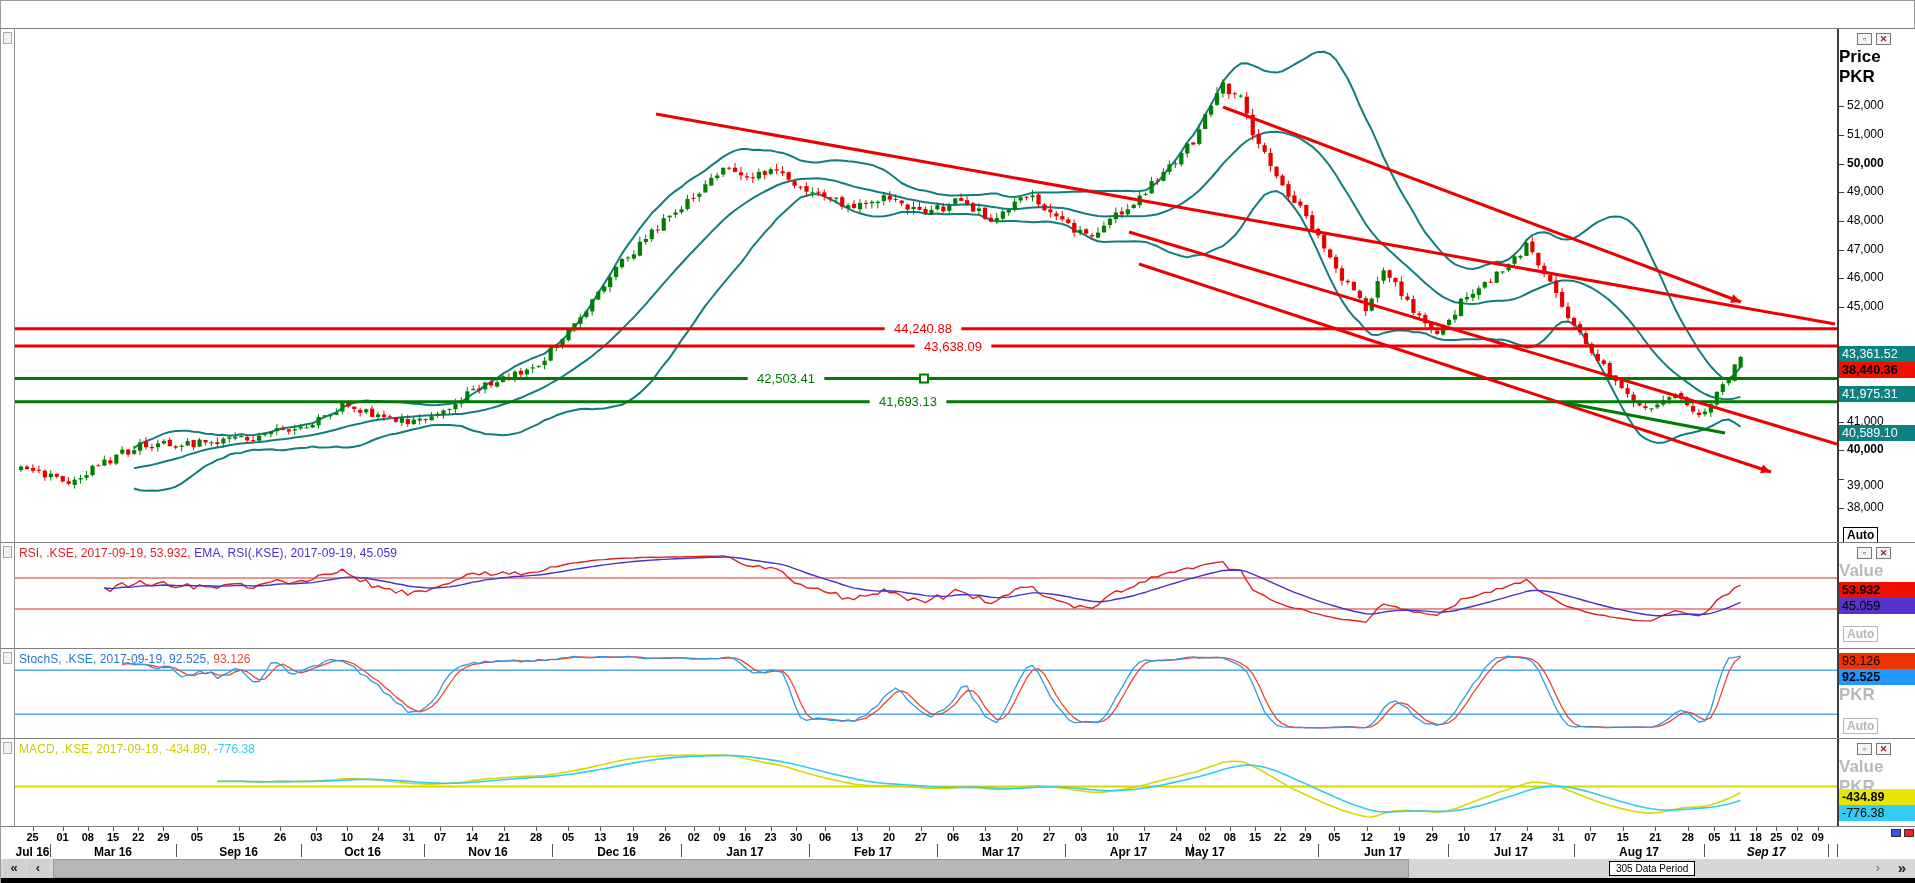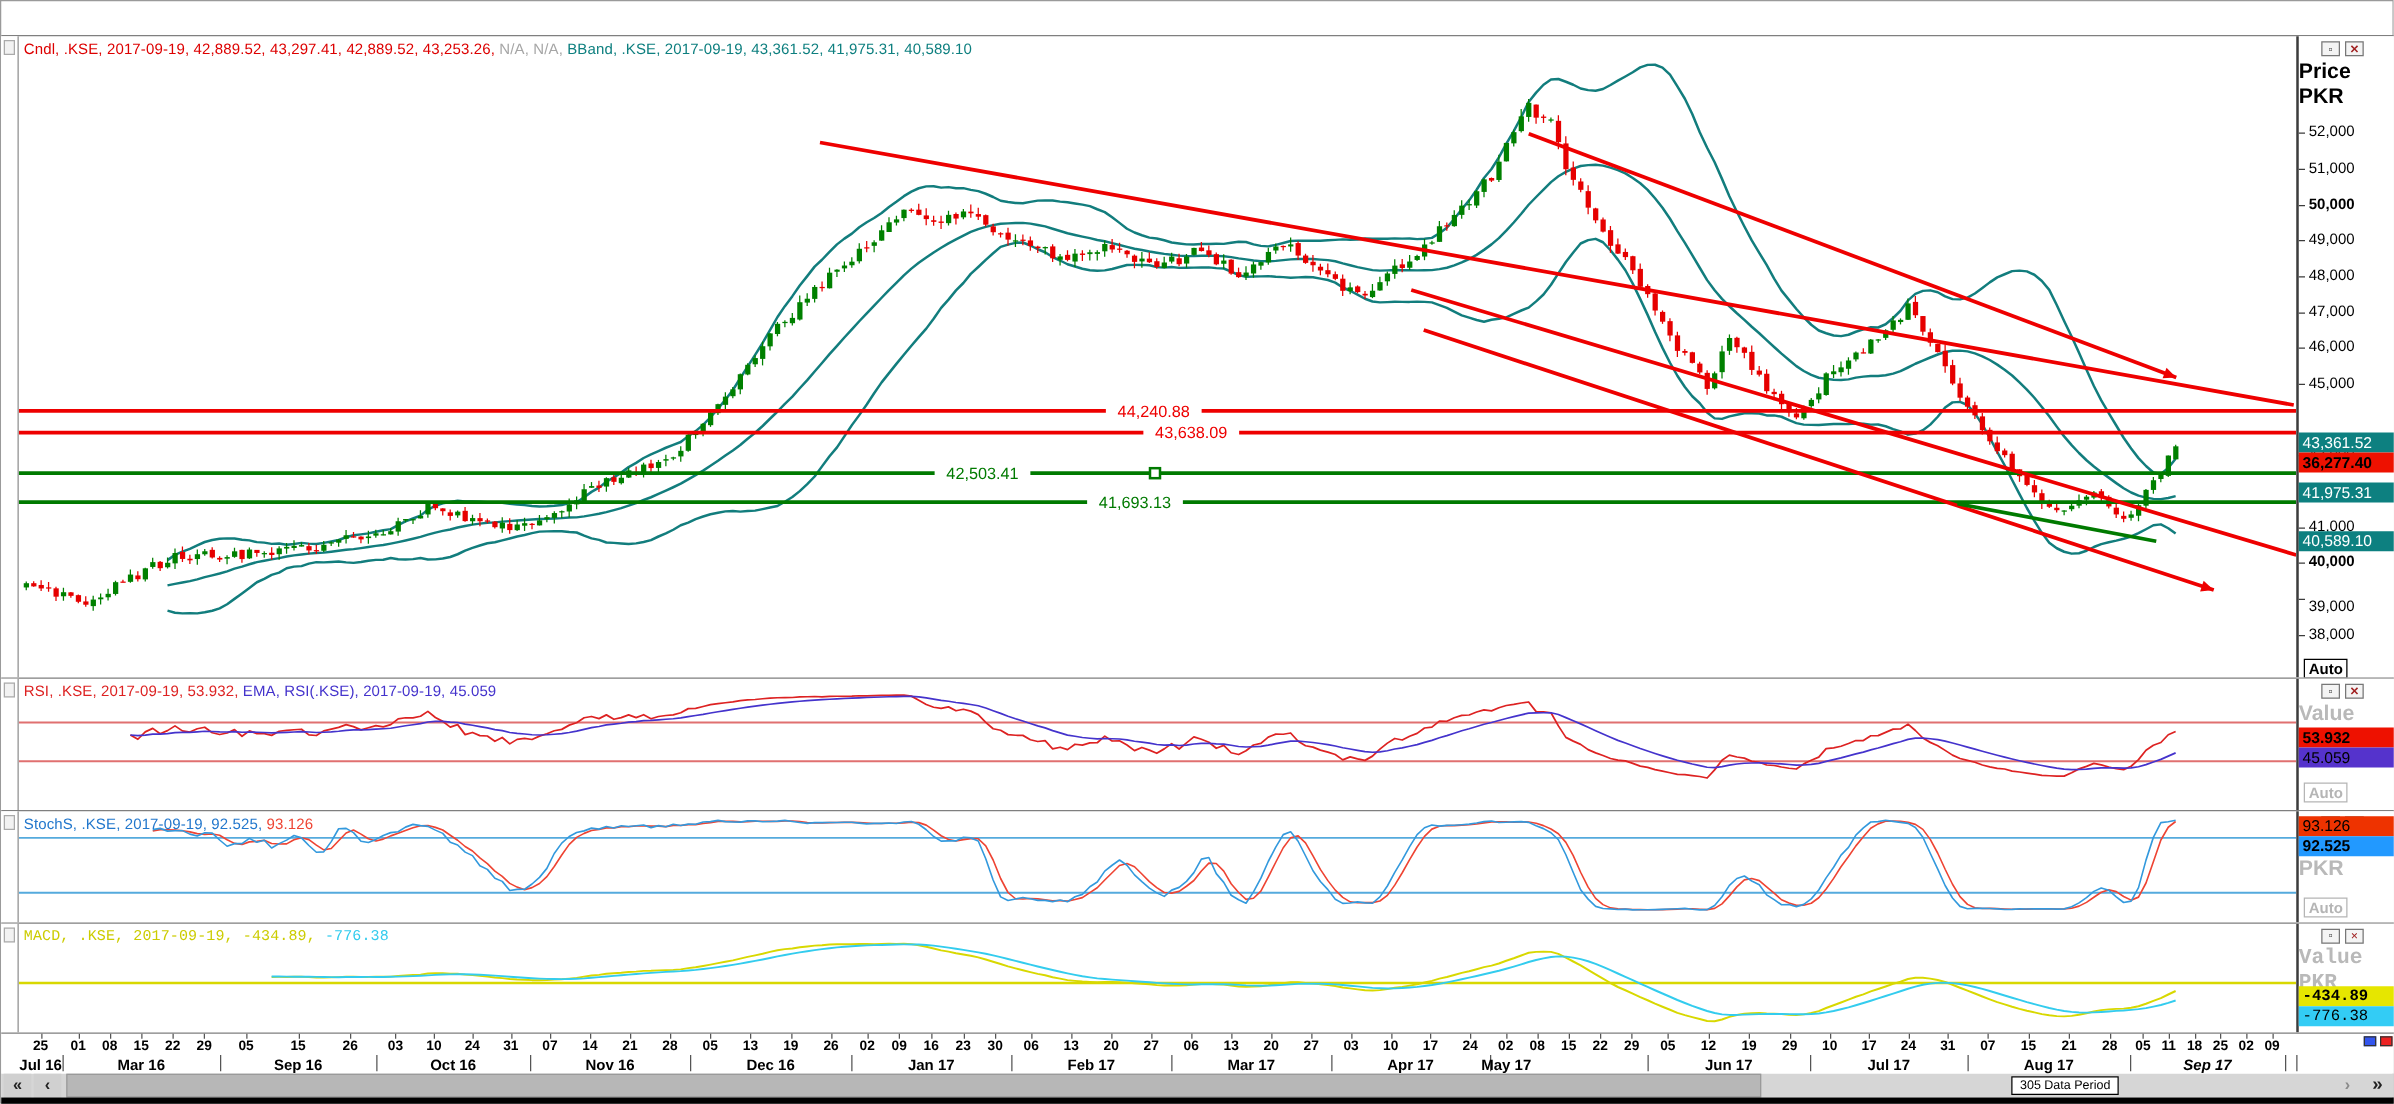--- a/index.html
+++ b/index.html
@@ -655,21 +655,20 @@
         <rect x="854.7" y="364.76672122905035" width="76.60000000000001" height="16" fill="#ffffff"></rect>
         <text x="893" y="377.26672122905035" text-anchor="middle" font-size="13px" font-family="Liberation Sans, sans-serif" fill="#007a00">41,693.13</text>
         <line x1="641" y1="85" x2="1820" y2="295" stroke="#ee0000" stroke-width="3"></line>
         <line x1="1208" y1="78" x2="1726" y2="273" stroke="#ee0000" stroke-width="3"></line>
         <polygon points="1726,273 1718.2265708339553,265.265415395738 1715.0557705582066,273.6883617692651" fill="#ee0000"></polygon>
         <line x1="1114" y1="203" x2="1822" y2="415" stroke="#ee0000" stroke-width="3"></line>
         <line x1="1124" y1="235" x2="1756" y2="443" stroke="#ee0000" stroke-width="3"></line>
         <polygon points="1756,443 1747.9079943676509,435.59936186224246 1745.0944292592264,444.1482712301476" fill="#ee0000"></polygon>
         <line x1="1551" y1="374" x2="1710" y2="404" stroke="#007a00" stroke-width="3"></line>
       </svg>
-      <div class="legend"><span style="color: rgb(221, 0, 0);">Cndl, .KSE, 2017-09-19, 42,889.52, 43,297.41, 42,889.52, 43,253.26, </span><span style="color: rgb(166, 166, 166);">N/A, N/A,  </span><span style="color: rgb(13, 127, 127);">BBand, .KSE, 2017-09-19, 43,361.52, 41,975.31, 40,589.10</span></div>
       <div class="gutter-right" style="position: absolute; left: 1836px; top: 0px; width: 79px; height: 100%; border-left: 2px solid rgb(60, 60, 60); background: rgb(255, 255, 255);">
         <div style="position: absolute; left: 18px; top: 4px; display: flex; gap: 4px;">
           <div class="wicon">▫</div>
           <div class="wicon close">✕</div>
         </div>
         <div class="axis-head" style="top: 18px;">Price</div>
         <div class="axis-head" style="top: 38px;">PKR</div>
         <div class="tickdash" style="top: 77.3799px;"></div>
         <div class="ticklab" style="top: 69.3799px;">52,000</div>
         <div class="tickdash" style="top: 106.039px;"></div>
@@ -690,21 +689,21 @@
         <div class="ticklab" style="top: 327.313px;">43,000</div>
         <div class="tickdash" style="top: 392.631px;"></div>
         <div class="ticklab" style="top: 384.631px;">41,000</div>
         <div class="tickdash" style="top: 421.291px;"></div>
         <div class="ticklab" style="top: 413.291px; font-weight: bold;">40,000</div>
         <div class="tickdash" style="top: 449.95px;"></div>
         <div class="ticklab" style="top: 449px;">39,000</div>
         <div class="tickdash" style="top: 478.609px;"></div>
         <div class="ticklab" style="top: 470.609px;">38,000</div>
         <div class="vbox" style="top: 316.952px; background: rgb(13, 128, 128); color: rgb(255, 255, 255);">43,361.52</div>
-        <div class="vbox" style="top: 332.952px; background: rgb(238, 17, 0); color: rgb(0, 0, 0); font-weight: bold;">36,277.40</div>
+        <div class="vbox" style="top: 332.952px; background: rgb(238, 17, 0); color: rgb(0, 0, 0); font-weight: bold;">38,440.36</div>
         <div class="vbox" style="top: 356.68px; background: rgb(13, 128, 128); color: rgb(255, 255, 255);">41,975.31</div>
         <div class="vbox" style="top: 396.407px; background: rgb(13, 128, 128); color: rgb(255, 255, 255);">40,589.10</div>
         <div class="autobtn" style="top: 498px;">Auto</div>
       </div>
     </div>
   <div class="panel" id="panel-rsi" style="top:541px;height:106px;">
       <div class="gutter-left">
         <div class="grip"></div>
       </div>
       <svg width="1822" height="105" class="plot">
@@ -741,21 +740,21 @@
         <div style="position: absolute; left: 18px; top: 4px; display: flex; gap: 4px;">
           <div class="wicon">▫</div>
           <div class="wicon close">✕</div>
         </div>
         <div class="axis-head dim" style="top: 36px;">PKR</div>
         <div class="vbox" style="top: 3.63864px; background: rgb(238, 51, 0); color: rgb(0, 0, 0);">93.126</div>
         <div class="vbox" style="top: 19.6386px; background: rgb(34, 153, 255); color: rgb(0, 0, 0); font-weight: bold;">92.525</div>
         <div class="autobtn dim" style="top: 69px;">Auto</div>
       </div>
     </div>
-  <div class="panel" id="panel-macd" style="top:737px;height:88px;font-family:Liberation Mono, monospace;">
+  <div class="panel" id="panel-macd" style="top:737px;height:88px;">
       <div class="gutter-left">
         <div class="grip"></div>
       </div>
       <svg width="1822" height="87" class="plot">
         <line x1="0" y1="47.434926154321246" x2="1822" y2="47.434926154321246" stroke="#d8d800" stroke-width="2"></line>
         <path d="M202.3 42.6L208.3 42.5L214.3 42.5L220.2 42.4L226.2 42.4L232.1 42.7L238.1 43.0L244.0 43.0L250.0 42.9L255.9 42.7L261.9 42.4L267.8 42.3L273.8 42.5L279.7 42.5L285.7 42.3L291.6 42.4L297.6 42.3L303.5 41.7L309.4 41.3L315.4 41.0L321.4 40.7L327.3 39.8L333.3 39.5L339.2 39.5L345.2 39.9L351.1 40.0L357.1 40.7L363.0 41.1L368.9 41.7L374.9 42.3L380.9 43.0L386.8 43.5L392.8 44.2L398.7 44.6L404.7 44.8L410.6 45.1L416.6 45.1L422.5 45.0L428.4 44.7L434.4 44.4L440.4 43.9L446.3 43.3L452.3 42.3L458.2 41.4L464.2 40.9L470.1 40.0L476.1 39.6L482.0 39.2L487.9 38.6L493.9 38.3L499.9 37.7L505.8 37.6L511.8 37.3L517.7 37.1L523.6 36.9L529.6 36.5L535.6 35.5L541.5 34.8L547.5 33.8L553.4 32.7L559.4 31.5L565.3 30.4L571.3 29.3L577.2 27.9L583.1 26.5L589.1 25.3L595.1 24.0L601.0 22.5L607.0 21.2L612.9 20.3L618.9 19.8L624.8 18.8L630.8 18.2L636.7 17.5L642.6 17.2L648.6 16.6L654.6 16.4L660.5 16.3L666.5 16.4L672.4 16.1L678.4 16.2L684.3 16.4L690.3 16.2L696.2 16.0L702.1 16.1L708.1 16.0L714.1 16.3L720.0 17.2L726.0 18.4L731.9 19.8L737.9 21.3L743.8 22.3L749.8 23.6L755.7 24.6L761.6 25.6L767.6 26.9L773.6 28.6L779.5 30.4L785.5 32.2L791.4 34.1L797.4 35.7L803.3 37.2L809.3 38.7L815.2 40.1L821.1 41.2L827.1 42.8L833.1 43.9L839.0 45.1L845.0 45.7L850.9 46.2L856.9 46.5L862.8 46.8L868.8 46.5L874.7 46.6L880.6 46.7L886.6 47.1L892.6 47.7L898.5 48.1L904.5 48.5L910.4 49.1L916.4 49.4L922.3 49.2L928.3 49.4L934.2 49.2L940.1 48.6L946.1 48.2L952.1 48.1L958.0 48.5L964.0 48.6L969.9 49.4L975.9 50.2L981.8 50.5L987.8 50.3L993.7 50.0L999.6 49.2L1005.6 48.2L1011.6 47.5L1017.5 46.8L1023.5 46.8L1029.4 47.3L1035.4 47.7L1041.3 48.4L1047.3 49.0L1053.2 49.8L1059.2 51.0L1065.1 51.7L1071.0 52.5L1077.0 53.2L1083.0 53.4L1088.9 53.1L1094.9 52.3L1100.8 51.2L1106.8 50.5L1112.7 49.5L1118.7 48.4L1124.6 47.0L1130.5 45.7L1136.5 43.9L1142.5 42.6L1148.4 41.0L1154.4 39.3L1160.3 38.0L1166.3 36.4L1172.2 34.7L1178.2 33.5L1184.1 31.8L1190.0 29.6L1196.0 27.6L1202.0 25.4L1207.9 23.2L1213.9 22.5L1219.8 22.3L1225.8 22.5L1231.7 24.1L1237.7 27.1L1243.6 30.2L1249.5 33.3L1255.5 36.9L1261.5 40.5L1267.4 43.9L1273.4 47.4L1279.3 50.6L1285.3 53.2L1291.2 55.9L1297.2 58.7L1303.1 61.2L1309.0 63.9L1315.0 66.4L1321.0 68.8L1326.9 71.3L1332.9 73.1L1338.8 74.7L1344.8 76.2L1350.7 77.8L1356.7 78.0L1362.6 76.6L1368.5 74.5L1374.5 73.0L1380.5 71.9L1386.4 71.6L1392.4 71.3L1398.3 71.7L1404.3 71.9L1410.2 72.3L1416.2 72.8L1422.1 73.1L1428.0 72.5L1434.0 71.4L1440.0 69.9L1445.9 67.4L1451.9 65.2L1457.8 63.0L1463.8 60.7L1469.7 58.4L1475.7 56.5L1481.6 54.1L1487.5 52.2L1493.5 50.2L1499.5 48.1L1505.4 46.4L1511.4 44.2L1517.3 43.2L1523.3 43.2L1529.2 43.9L1535.2 45.0L1541.1 46.6L1547.0 48.8L1553.0 51.2L1559.0 53.5L1564.9 55.8L1570.9 58.2L1576.8 60.5L1582.8 62.7L1588.7 64.5L1594.7 66.4L1600.6 68.1L1606.5 69.6L1612.5 70.9L1618.5 72.3L1624.4 73.2L1630.4 73.9L1636.3 74.1L1642.3 73.7L1648.2 72.8L1654.2 71.6L1660.1 70.2L1666.0 69.1L1672.0 68.5L1678.0 68.1L1683.9 67.9L1689.9 67.2L1695.8 66.0L1701.8 64.0L1707.7 61.7L1713.7 59.5L1719.6 56.6L1725.5 53.8" fill="none" stroke="#d8d800" stroke-width="1.6" stroke-linejoin="round"></path>
         <path d="M202.3 42.2L208.3 42.2L214.3 42.3L220.2 42.3L226.2 42.3L232.1 42.4L238.1 42.5L244.0 42.6L250.0 42.7L255.9 42.7L261.9 42.6L267.8 42.6L273.8 42.6L279.7 42.5L285.7 42.5L291.6 42.5L297.6 42.4L303.5 42.3L309.4 42.1L315.4 41.9L321.4 41.6L327.3 41.3L333.3 40.9L339.2 40.6L345.2 40.5L351.1 40.4L357.1 40.4L363.0 40.6L368.9 40.8L374.9 41.1L380.9 41.5L386.8 41.9L392.8 42.4L398.7 42.8L404.7 43.2L410.6 43.6L416.6 43.9L422.5 44.1L428.4 44.2L434.4 44.3L440.4 44.2L446.3 44.0L452.3 43.7L458.2 43.2L464.2 42.7L470.1 42.2L476.1 41.7L482.0 41.2L487.9 40.7L493.9 40.2L499.9 39.7L505.8 39.3L511.8 38.9L517.7 38.5L523.6 38.2L529.6 37.9L535.6 37.4L541.5 36.9L547.5 36.2L553.4 35.5L559.4 34.7L565.3 33.8L571.3 32.9L577.2 31.9L583.1 30.8L589.1 29.7L595.1 28.6L601.0 27.4L607.0 26.1L612.9 25.0L618.9 23.9L624.8 22.9L630.8 22.0L636.7 21.1L642.6 20.3L648.6 19.6L654.6 18.9L660.5 18.4L666.5 18.0L672.4 17.6L678.4 17.3L684.3 17.1L690.3 17.0L696.2 16.8L702.1 16.6L708.1 16.5L714.1 16.5L720.0 16.6L726.0 17.0L731.9 17.5L737.9 18.3L743.8 19.1L749.8 20.0L755.7 20.9L761.6 21.9L767.6 22.9L773.6 24.0L779.5 25.3L785.5 26.7L791.4 28.2L797.4 29.7L803.3 31.2L809.3 32.7L815.2 34.2L821.1 35.6L827.1 37.0L833.1 38.4L839.0 39.7L845.0 40.9L850.9 42.0L856.9 42.9L862.8 43.7L868.8 44.2L874.7 44.7L880.6 45.1L886.6 45.5L892.6 46.0L898.5 46.4L904.5 46.8L910.4 47.3L916.4 47.7L922.3 48.0L928.3 48.3L934.2 48.5L940.1 48.5L946.1 48.4L952.1 48.4L958.0 48.4L964.0 48.4L969.9 48.6L975.9 48.9L981.8 49.3L987.8 49.5L993.7 49.6L999.6 49.5L1005.6 49.2L1011.6 48.9L1017.5 48.5L1023.5 48.1L1029.4 48.0L1035.4 47.9L1041.3 48.0L1047.3 48.2L1053.2 48.5L1059.2 49.0L1065.1 49.6L1071.0 50.1L1077.0 50.7L1083.0 51.3L1088.9 51.6L1094.9 51.8L1100.8 51.7L1106.8 51.4L1112.7 51.0L1118.7 50.5L1124.6 49.8L1130.5 49.0L1136.5 48.0L1142.5 46.9L1148.4 45.7L1154.4 44.4L1160.3 43.1L1166.3 41.8L1172.2 40.4L1178.2 39.0L1184.1 37.6L1190.0 36.0L1196.0 34.3L1202.0 32.5L1207.9 30.6L1213.9 29.0L1219.8 27.7L1225.8 26.6L1231.7 26.1L1237.7 26.3L1243.6 27.1L1249.5 28.3L1255.5 30.0L1261.5 32.1L1267.4 34.5L1273.4 37.1L1279.3 39.8L1285.3 42.5L1291.2 45.1L1297.2 47.9L1303.1 50.5L1309.0 53.2L1315.0 55.8L1321.0 58.4L1326.9 61.0L1332.9 63.4L1338.8 65.7L1344.8 67.8L1350.7 69.8L1356.7 71.4L1362.6 72.5L1368.5 72.9L1374.5 72.9L1380.5 72.7L1386.4 72.5L1392.4 72.3L1398.3 72.1L1404.3 72.1L1410.2 72.1L1416.2 72.3L1422.1 72.4L1428.0 72.4L1434.0 72.2L1440.0 71.8L1445.9 70.9L1451.9 69.8L1457.8 68.4L1463.8 66.9L1469.7 65.2L1475.7 63.4L1481.6 61.6L1487.5 59.7L1493.5 57.8L1499.5 55.9L1505.4 54.0L1511.4 52.0L1517.3 50.3L1523.3 48.8L1529.2 47.9L1535.2 47.3L1541.1 47.2L1547.0 47.5L1553.0 48.2L1559.0 49.3L1564.9 50.6L1570.9 52.1L1576.8 53.8L1582.8 55.6L1588.7 57.4L1594.7 59.2L1600.6 60.9L1606.5 62.7L1612.5 64.3L1618.5 65.9L1624.4 67.4L1630.4 68.7L1636.3 69.8L1642.3 70.5L1648.2 71.0L1654.2 71.1L1660.1 70.9L1666.0 70.6L1672.0 70.2L1678.0 69.7L1683.9 69.4L1689.9 68.9L1695.8 68.3L1701.8 67.5L1707.7 66.3L1713.7 65.0L1719.6 63.3L1725.5 61.4" fill="none" stroke="#33ccee" stroke-width="1.6" stroke-linejoin="round"></path>
       </svg>
       <div class="legend"><span style="color: rgb(204, 204, 0);">MACD, .KSE, 2017-09-19, -434.89, </span><span style="color: rgb(51, 204, 238);">-776.38</span></div>
       <div class="gutter-right" style="position: absolute; left: 1836px; top: 0px; width: 79px; height: 100%; border-left: 2px solid rgb(60, 60, 60); background: rgb(255, 255, 255);">

